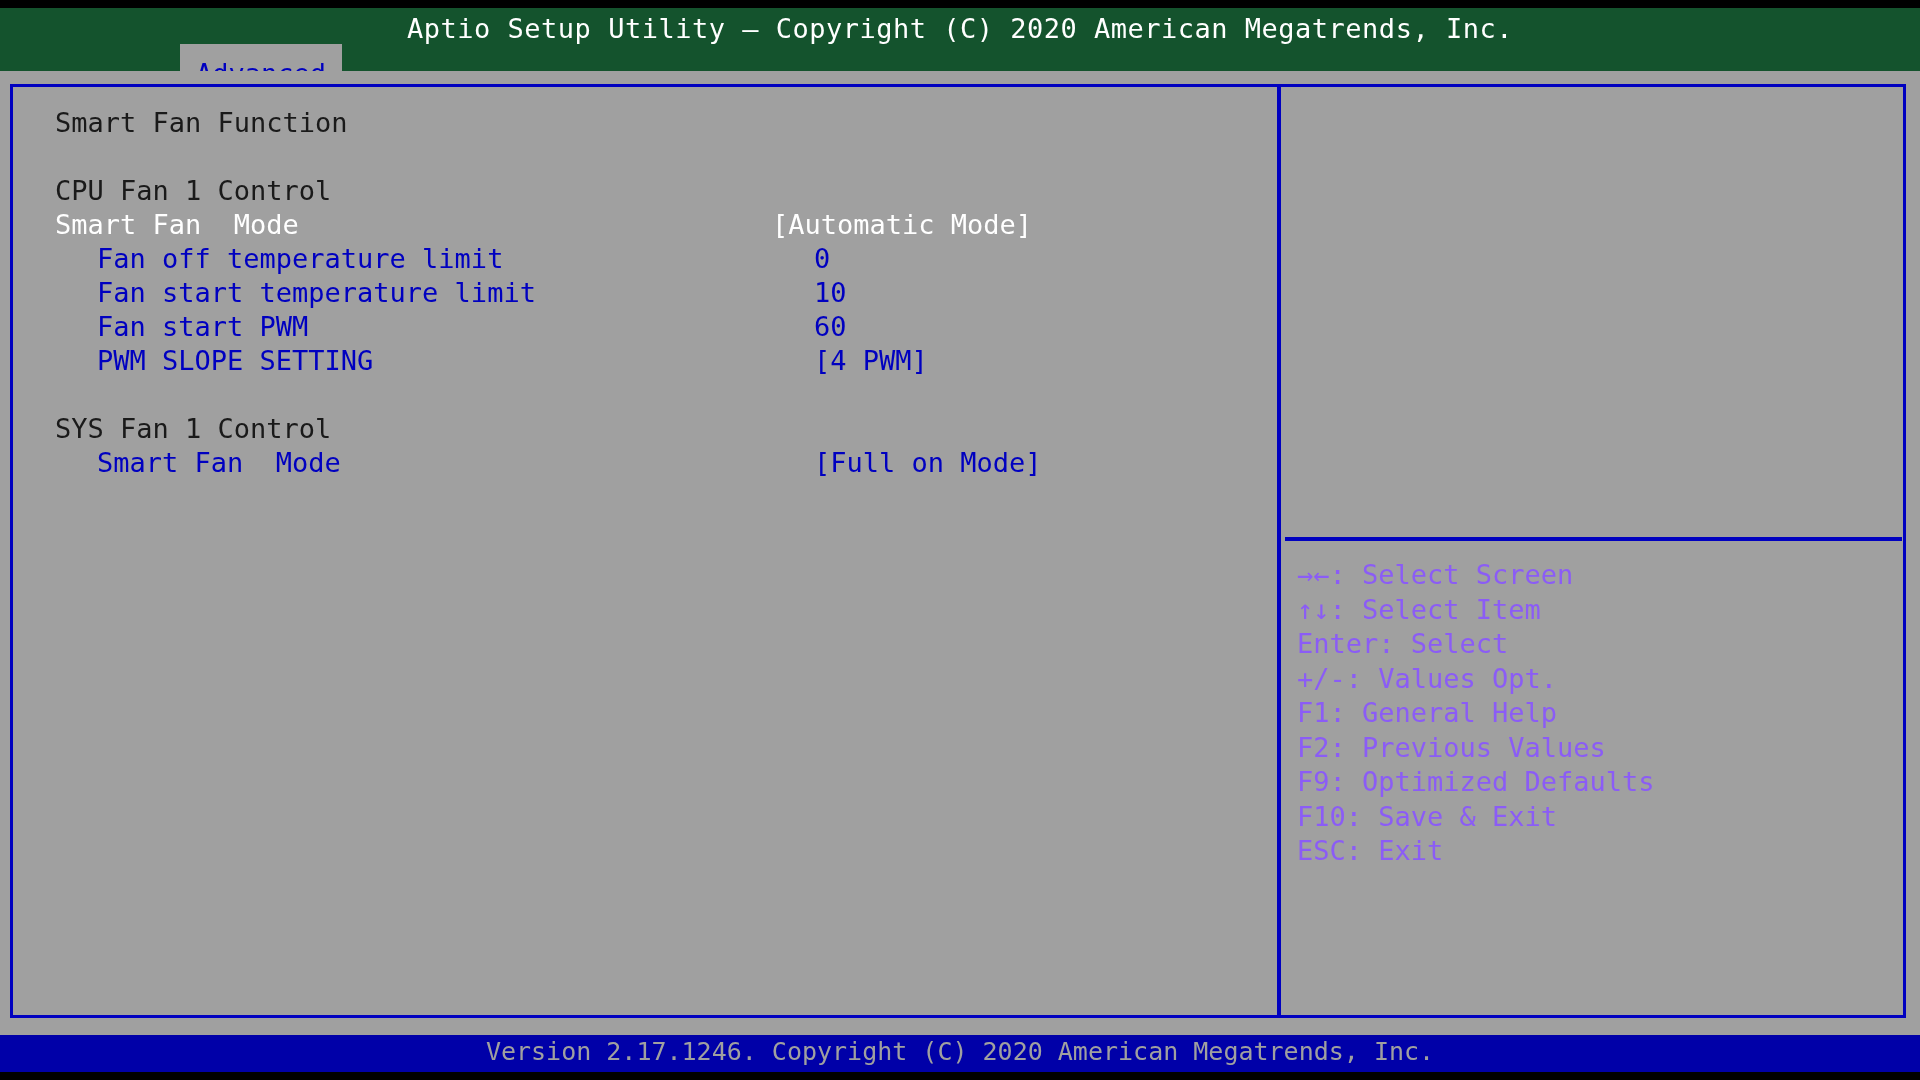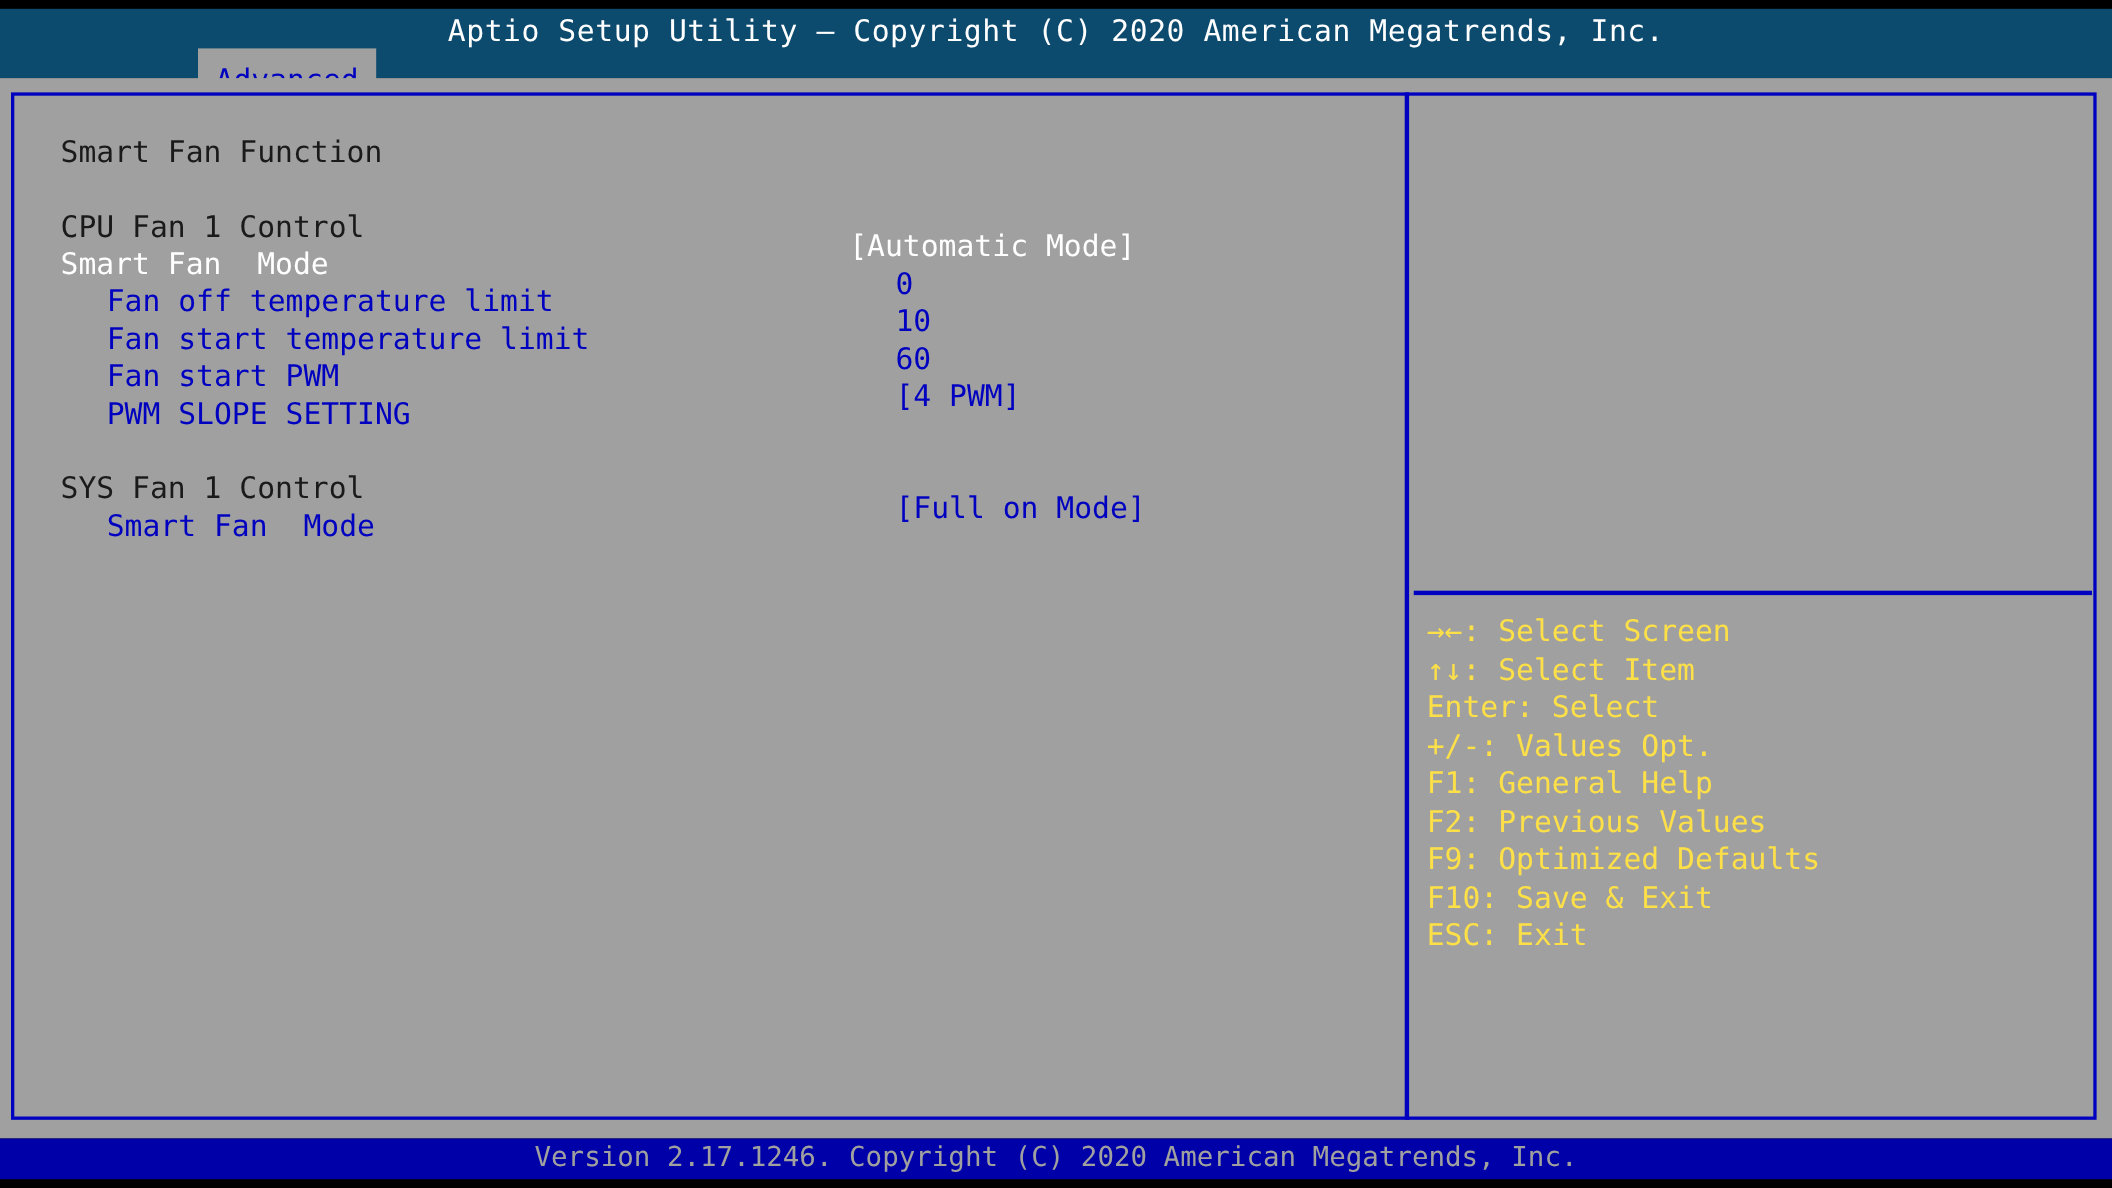--- a/index.html
+++ b/index.html
@@ -21,21 +21,21 @@
     background: #000000;
   }
 
   
   .titlebar {
     position: absolute;
     left: 0;
     top: 8px;
     width: 1920px;
     height: 63px;
-    background: #0c4a6e;
+    background: #14532d;
   }
   .title-text {
     position: absolute;
     left: 0;
     top: 5px;
     width: 1920px;
     text-align: center;
     color: #ffffff;
     font-size: 27px;
     letter-spacing: 0.5px;
@@ -105,21 +105,21 @@
     left: 0;
     height: 34px;
     width: 100%;
     white-space: pre;
     font-size: 27px;
     line-height: 34px;
   }
   .opt-label {
     position: absolute;
     left: 41px;
-    top: 16px;
+    top: 0;
     white-space: pre;
   }
   .opt-value {
     position: absolute;
     left: 758px;
     top: 0;
     white-space: pre;
   }
   .c-head   { color: #1a1a1a; }
   .c-sel    { color: #ffffff; }
@@ -152,21 +152,21 @@
     height: 4px;
     background: #0000c0;
   }
   .legend {
     position: absolute;
     left: 12px;
     top: 470px;
     width: 600px;
   }
   .legend-row {
-    color: #fde047;
+    color: #8b5cf6;
     font-size: 27px;
     line-height: 34.5px;
     white-space: pre;
   }
   .legend-key {
     display: inline;
   }
 
   
   .footer {

